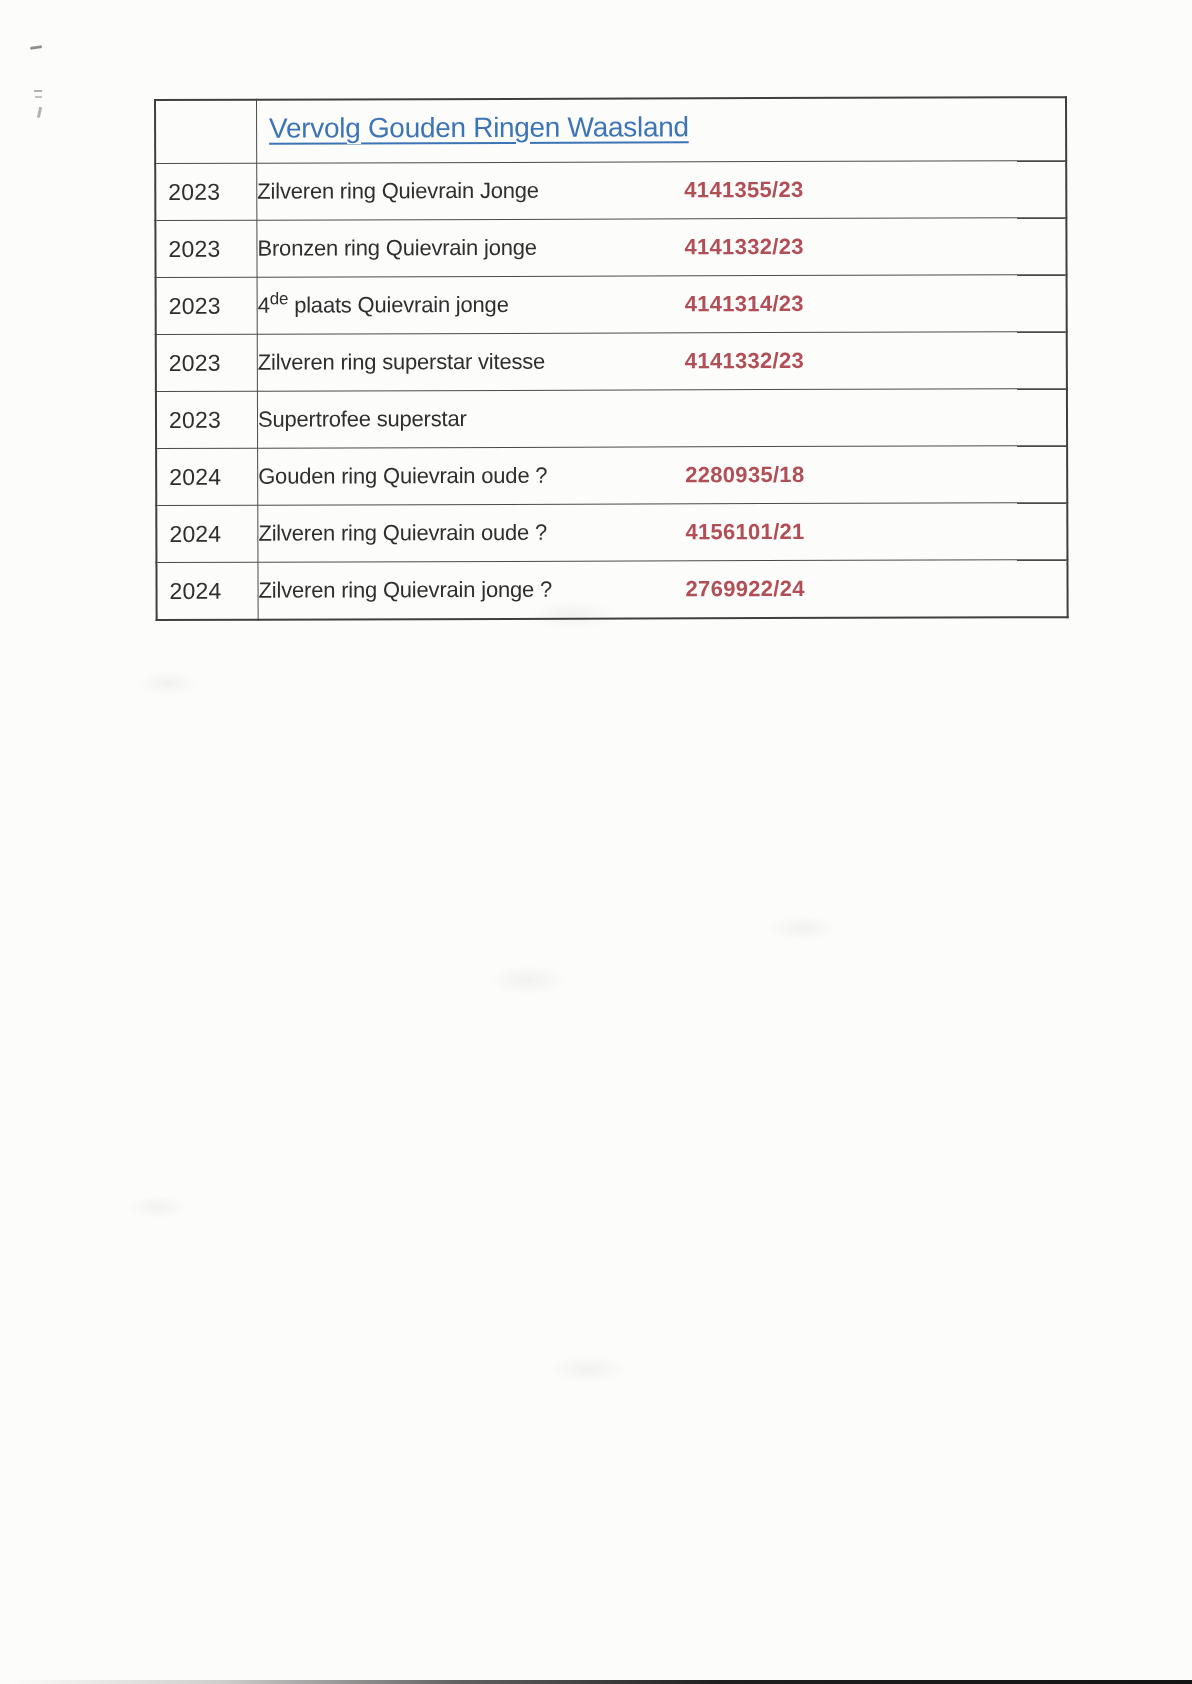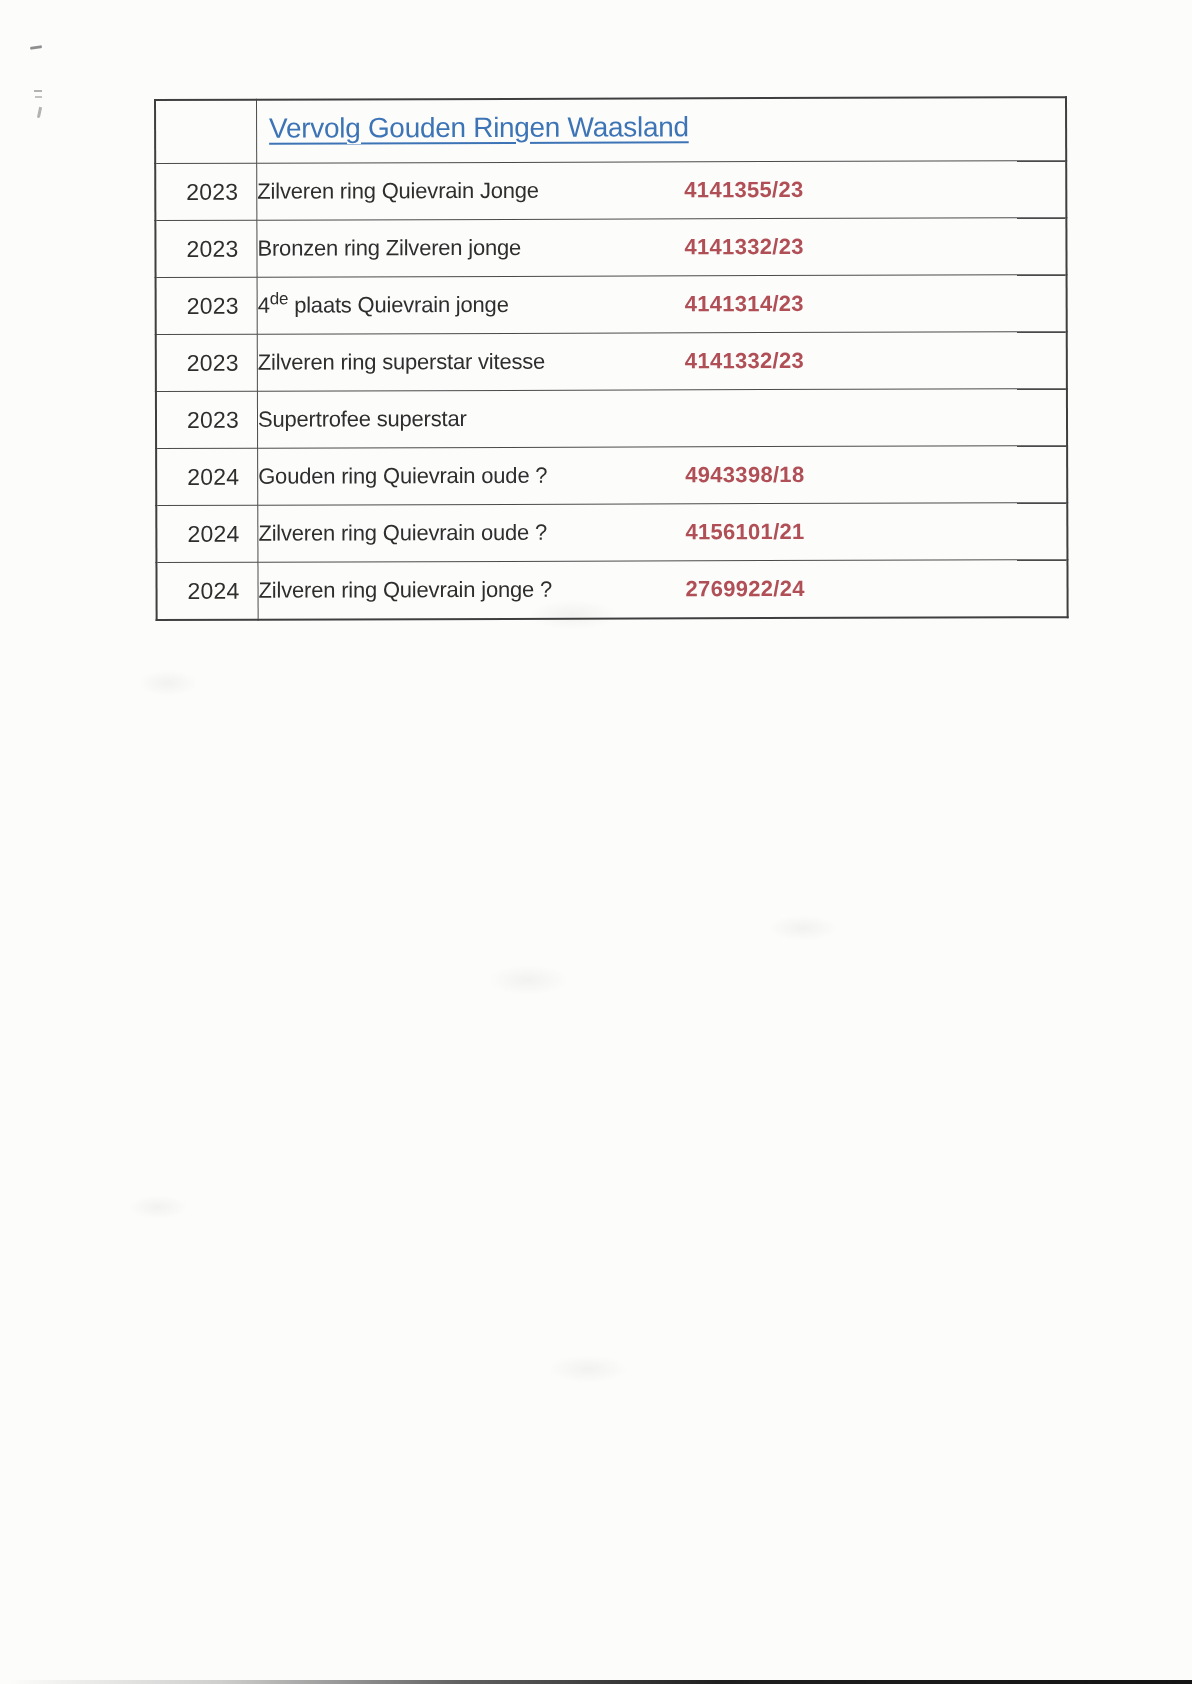--- a/index.html
+++ b/index.html
@@ -48,21 +48,21 @@
     transform: rotate(-0.18deg);
     transform-origin: top left;
   }
   table.ringen-table td {
     border: 1.6px solid #4a4a4a;
     padding: 0;
     vertical-align: middle;
   }
   table.ringen-table { border: 2px solid #3f3f3f; }
 
-  td.year-col { width: 100px; text-align: center; }
+  td.year-col { width: 100px; }
 
   tr.header-row td { height: 62px; }
   tr.data-row td   { height: 56px; }
 
   td.title-cell { vertical-align: bottom; }
   .title {
     display: inline-block;
     padding: 0 0 7px 12px;
     font-size: 28px;
     letter-spacing: -0.3px;
@@ -147,21 +147,21 @@
         <td class="year-col"><span class="year">2023</span></td>
         <td class="main-col">
           <span class="desc"><span>Zilveren ring Quievrain Jonge</span><sup></sup><span></span></span>
           <span class="ringno">4141355/23</span>
         </td>
       </tr>
 
       <tr class="data-row">
         <td class="year-col"><span class="year">2023</span></td>
         <td class="main-col">
-          <span class="desc"><span>Bronzen ring Zilveren jonge</span><sup></sup><span></span></span>
+          <span class="desc"><span>Bronzen ring Quievrain jonge</span><sup></sup><span></span></span>
           <span class="ringno">4141332/23</span>
         </td>
       </tr>
 
       <tr class="data-row">
         <td class="year-col"><span class="year">2023</span></td>
         <td class="main-col">
           <span class="desc"><span>4</span><sup>de</sup><span> plaats Quievrain jonge</span></span>
           <span class="ringno">4141314/23</span>
         </td>
@@ -180,21 +180,21 @@
         <td class="main-col">
           <span class="desc"><span>Supertrofee superstar</span><sup></sup><span></span></span>
           <span class="ringno"></span>
         </td>
       </tr>
 
       <tr class="data-row">
         <td class="year-col"><span class="year">2024</span></td>
         <td class="main-col">
           <span class="desc"><span>Gouden ring Quievrain oude ?</span><sup></sup><span></span></span>
-          <span class="ringno">4943398/18</span>
+          <span class="ringno">2280935/18</span>
         </td>
       </tr>
 
       <tr class="data-row">
         <td class="year-col"><span class="year">2024</span></td>
         <td class="main-col">
           <span class="desc"><span>Zilveren ring Quievrain oude ?</span><sup></sup><span></span></span>
           <span class="ringno">4156101/21</span>
         </td>
       </tr>

